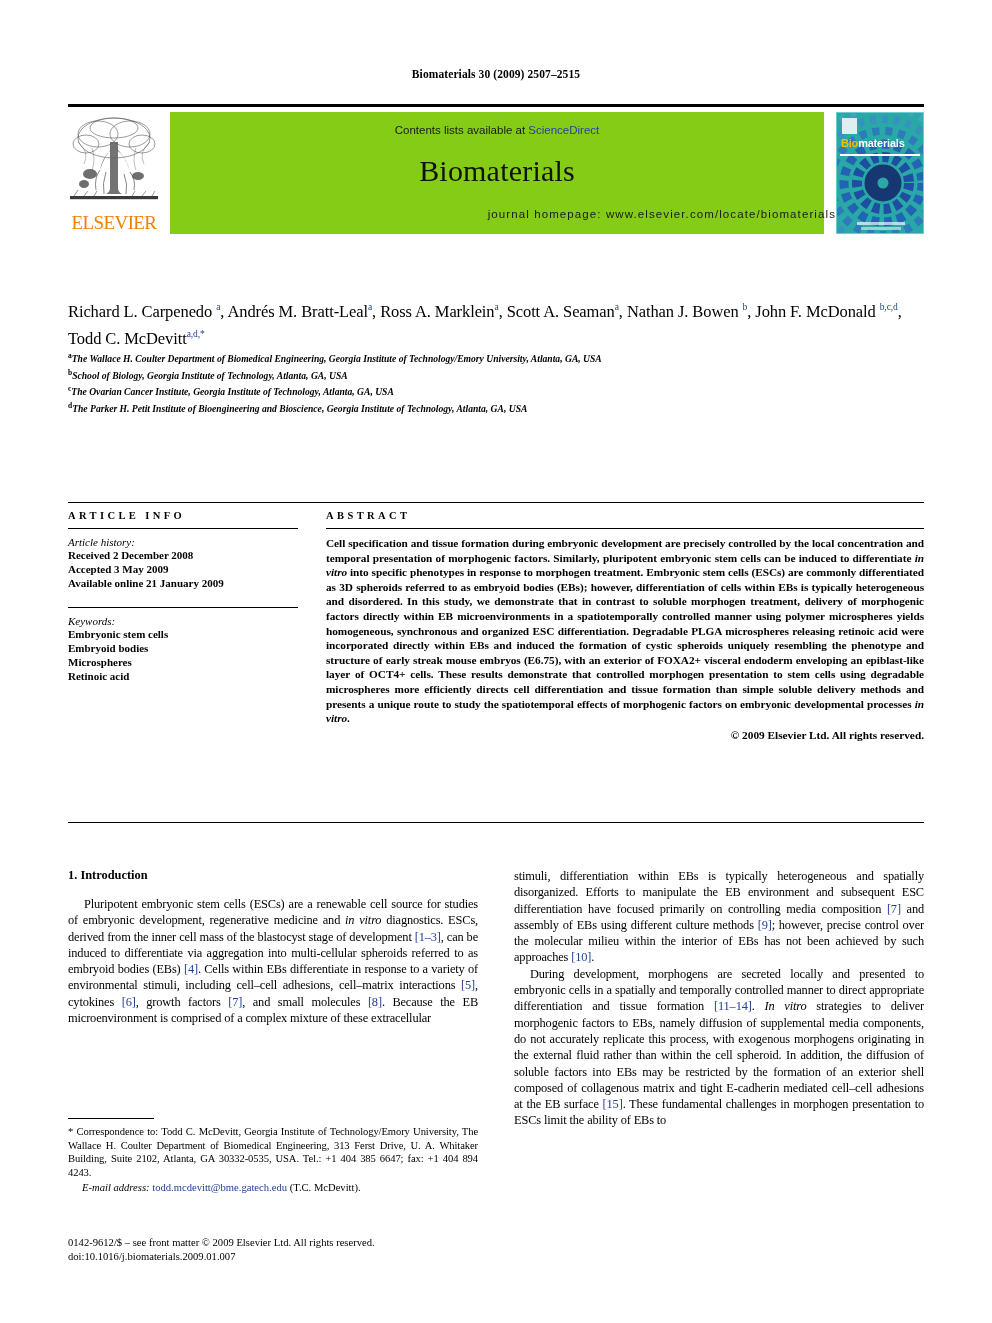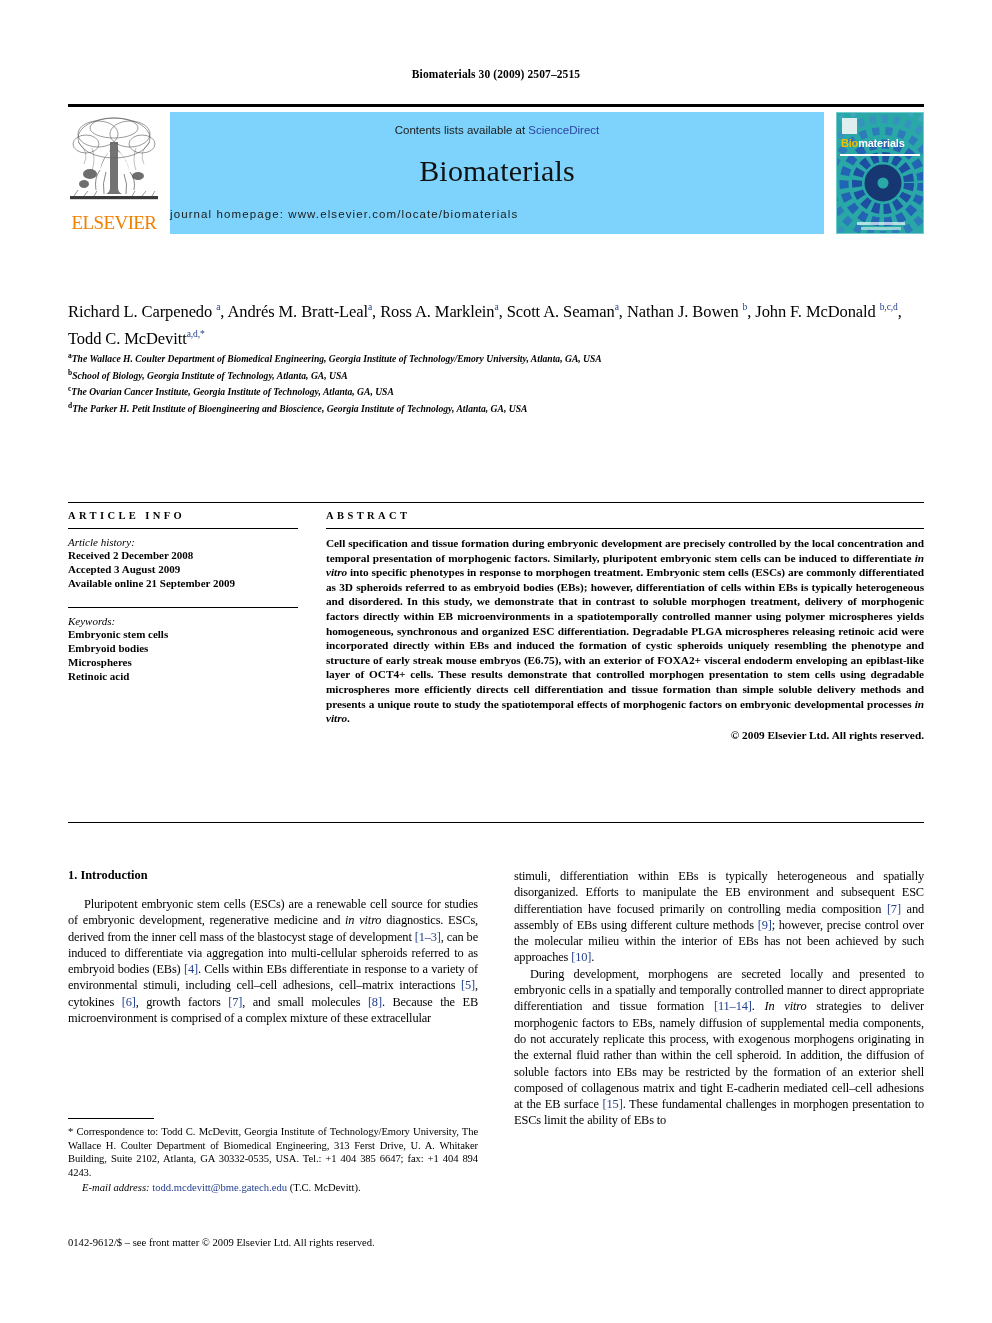--- a/index.html
+++ b/index.html
@@ -70,21 +70,21 @@
     letter-spacing: -0.6px;
     color: #f08000;
     line-height: 1;
     margin-top: 48px;
   }
   .banner-center {
     position: absolute;
     left: 102px; top: 8px;
     width: 654px;
     height: 122px;
-    background: #7dd3fc;
+    background: #84cc16;
   }
   .contents-line {
     position: absolute;
     left: 0; top: 12px;
     width: 654px;
     text-align: center;
     font-family: "Liberation Sans", sans-serif;
     font-size: 11.5px;
     color: #1a1a1a;
   }
@@ -96,23 +96,23 @@
     left: 0; top: 42px;
     width: 654px;
     text-align: center;
     font-family: "Liberation Serif", serif;
     font-size: 30px;
     color: #111;
     letter-spacing: 0.2px;
   }
   .homepage-line {
     position: absolute;
-    left: 0; top: 96px;
+    left: 12px; top: 96px;
     width: 654px;
-    text-align: left;
+    text-align: right;
     font-family: "Liberation Sans", sans-serif;
     font-size: 11.5px;
     letter-spacing: 1.1px;
     color: #1a1a1a;
   }
   .cover-thumb {
     position: absolute;
     right: 0; top: 8px;
     width: 88px;
     height: 122px;
@@ -440,22 +440,22 @@
   </div>
 
   <div class="infoabs">
     <div class="ia-toprule"></div>
 
     <div class="col-info">
       <div class="sec-head">ARTICLE INFO</div>
       <div class="hr-thin"></div>
       <div class="ia-label">Article history:</div>
       <div class="ia-line">Received 2 December 2008</div>
-      <div class="ia-line">Accepted 3 August 2009</div>
-      <div class="ia-line">Available online 21 September 2009</div>
+      <div class="ia-line">Accepted 3 May 2009</div>
+      <div class="ia-line">Available online 21 January 2009</div>
       <div class="ia-gap"></div>
       <div class="hr-thin"></div>
       <div class="ia-label">Keywords:</div>
       <div class="ia-line">Embryonic stem cells</div>
       <div class="ia-line">Embryoid bodies</div>
       <div class="ia-line">Microspheres</div>
       <div class="ia-line">Retinoic acid</div>
     </div>
 
     <div class="col-abs">
@@ -484,15 +484,16 @@
     <div class="fn-text">* Correspondence to: Todd C. McDevitt, Georgia Institute of Technology/Emory University, The Wallace H. Coulter Department of Biomedical Engineering, 313 Ferst Drive, U. A. Whitaker Building, Suite 2102, Atlanta, GA 30332-0535, USA. Tel.: +1 404 385 6647; fax: +1 404 894 4243.</div>
     <div class="fn-email">
       <i>E-mail address:</i>
       <span class="mail">todd.mcdevitt@bme.gatech.edu</span>
       <span>(T.C. McDevitt).</span>
     </div>
   </div>
 
   <div class="imprint">
     <div>0142-9612/$ – see front matter © 2009 Elsevier Ltd. All rights reserved.</div>
+    <div>doi:10.1016/j.biomaterials.2009.01.007</div>
   </div>
 
 </div>
 
 </body></html>

